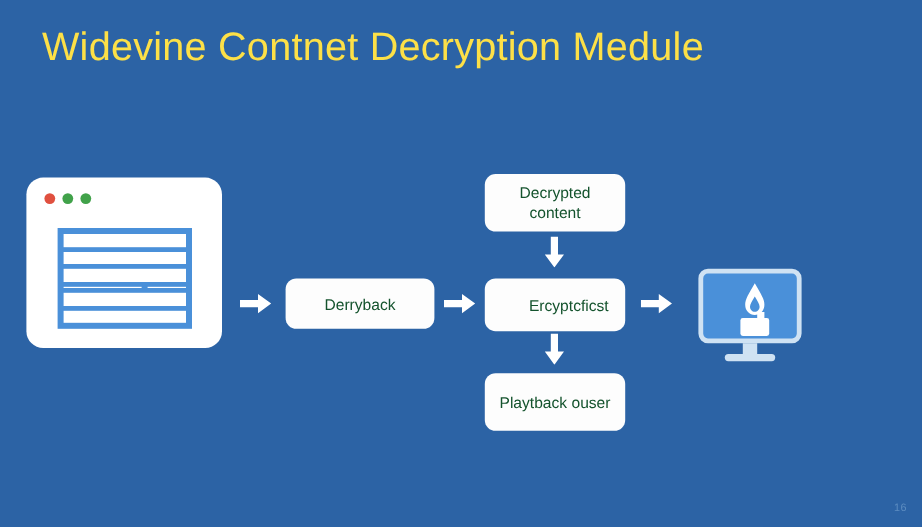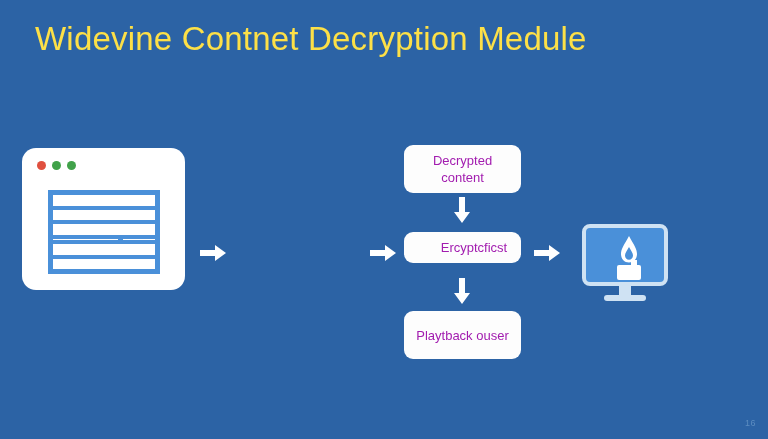--- a/index.html
+++ b/index.html
@@ -84,21 +84,21 @@
 
   
   .flow-box {
     position: absolute;
     background: #fdfdfd;
     border-radius: 9px;
     display: flex;
     align-items: center;
     justify-content: center;
     text-align: center;
-    color: #a21caf;
+    color: #14532d;
     font-size: 13px;
     line-height: 17px;
     box-sizing: border-box;
     padding: 4px 8px;
   }
   #box-derryback {
     left: 238px;
     top: 232px;
     width: 124px;
     height: 42px;
@@ -106,21 +106,21 @@
   #box-decrypted {
     left: 404px;
     top: 145px;
     width: 117px;
     height: 48px;
   }
   #box-encrypt {
     left: 404px;
     top: 232px;
     width: 117px;
-    height: 31px;
+    height: 44px;
     padding-left: 31px;
   }
   #box-playback {
     left: 404px;
     top: 311px;
     width: 117px;
     height: 48px;
     text-align: right;
   }
 
@@ -217,20 +217,23 @@
       </div>
       <div class="doc-row"></div>
       <div class="doc-row"></div>
     </div>
   </div>
 
   <svg id="arrow-doc-to-derryback" class="arrow-right" viewBox="0 0 26 18">
     <path d="M0 6 L15 6 L15 1 L26 9 L15 17 L15 12 L0 12 Z" fill="#ffffff"></path>
   </svg>
 
+  <div class="flow-box" id="box-derryback">
+    <span>Derryback</span>
+  </div>
 
   <svg id="arrow-derryback-to-encrypt" class="arrow-right" viewBox="0 0 26 18">
     <path d="M0 6 L15 6 L15 1 L26 9 L15 17 L15 12 L0 12 Z" fill="#ffffff"></path>
   </svg>
 
   <div class="flow-box" id="box-decrypted">
     <span>Decrypted content</span>
   </div>
 
   <svg id="arrow-decrypted-to-encrypt" class="arrow-down" viewBox="0 0 18 26">

